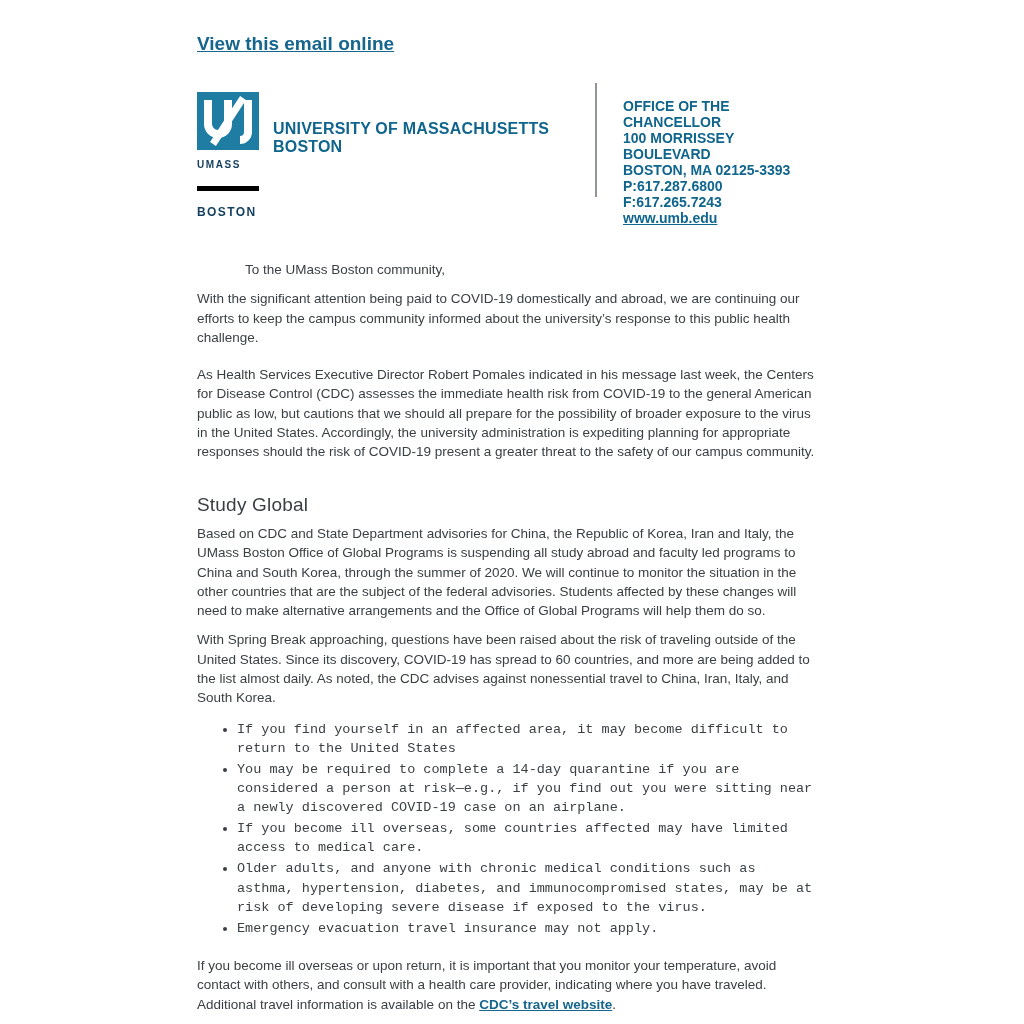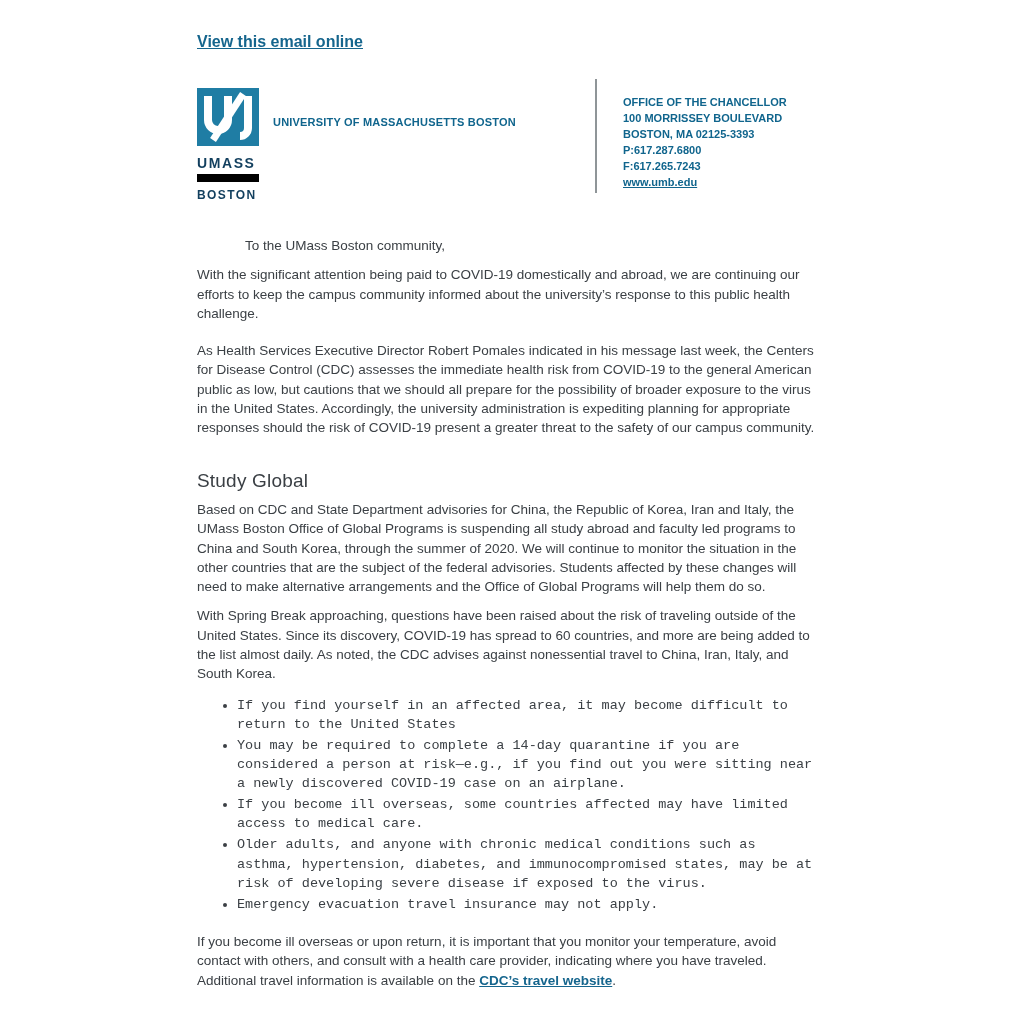--- a/index.html
+++ b/index.html
@@ -6,34 +6,34 @@
   html, body { background: #ffffff; }
   body {
     width: 1024px; height: 1024px; overflow: hidden;
     font-family: "Liberation Sans", sans-serif;
     color: #3b4045;
   }
   .email { width: 622px; margin-left: 197px; padding-top: 33px; }
 
   
   .view-online a {
-    color: #15658d; font-size: 16px; font-weight: bold;
+    color: #15658d; font-size: 19px; font-weight: bold;
     text-decoration: underline;
   }
 
   
   .header { display: flex; margin-top: 37px; align-items: flex-start; }
   .logo-col { flex: none; width: 76px; }
   .logo-square { display: block; width: 62px; height: 58px; }
   .logo-text { width: 62px; margin-top: 9px; color: #123f5e; font-weight: bold; }
-  .logo-umass { font-size: 14px; letter-spacing: 1.6px; padding-bottom: 3px; border-bottom: 8px solid #000000; }
-  .logo-boston { font-size: 12px; letter-spacing: 1.4px; padding-top: 6px; }
-  .name-col { flex: 1; padding-top: 28px; font-size: 11px; font-weight: bold; color: #10658d; letter-spacing: 0.2px; }
+  .logo-umass { font-size: 10px; letter-spacing: 1.6px; padding-bottom: 16px; border-bottom: 5px solid #000000; }
+  .logo-boston { font-size: 12px; letter-spacing: 1.4px; padding-top: 14px; }
+  .name-col { flex: 1; padding-top: 28px; font-size: 16px; font-weight: bold; color: #10658d; letter-spacing: 0.2px; }
   .divider { flex: none; width: 2px; background: #8f9598; height: 114px; margin-top: -9px; margin-right: 26px; }
-  .contact-col { flex: none; width: 196px; padding-top: 6px; font-size: 11px; font-weight: bold; color: #10658d; line-height: 16px; }
+  .contact-col { flex: none; width: 196px; padding-top: 6px; font-size: 14px; font-weight: bold; color: #10658d; line-height: 16px; }
   .contact-col a { color: #10658d; }
 
   
   .letter { margin-top: 34px; font-size: 13.5px; line-height: 19.3px; color: #3b4045; }
   .letter p { margin-top: 18px; }
   .letter p.salutation { margin-top: 0; margin-left: 48px; }
   .letter p.tight { margin-top: 10px; }
   .letter h2 {
     margin-top: 33px; margin-bottom: 2px;
     font-size: 19px; font-weight: 400; color: #3a3f44; letter-spacing: 0.2px;

